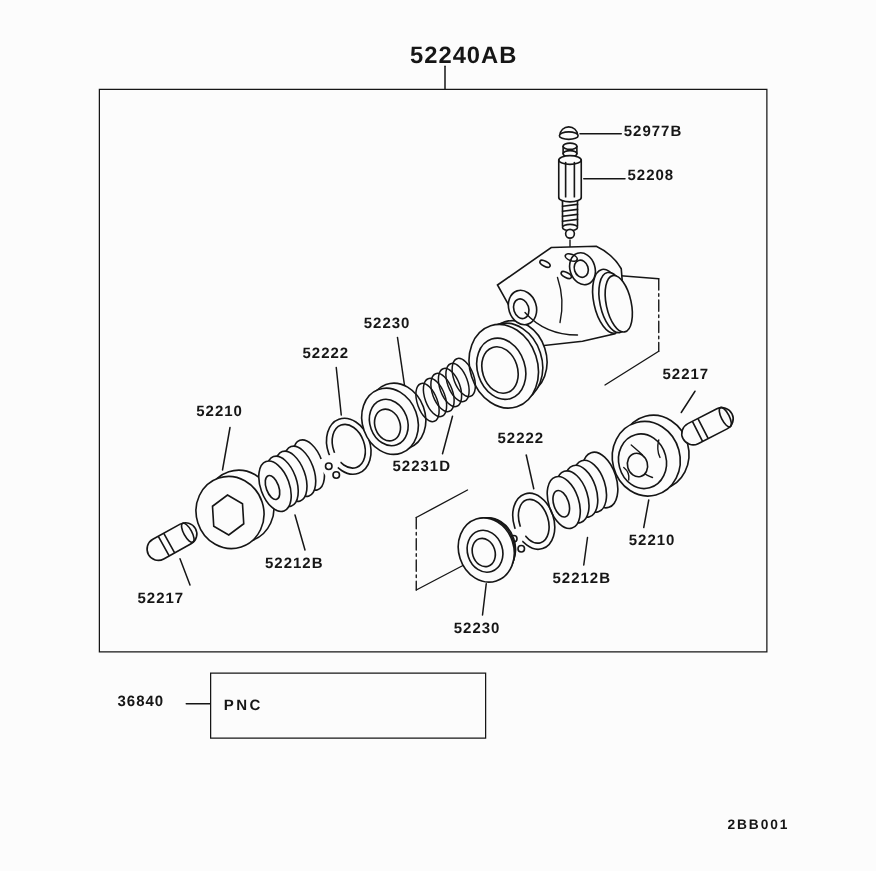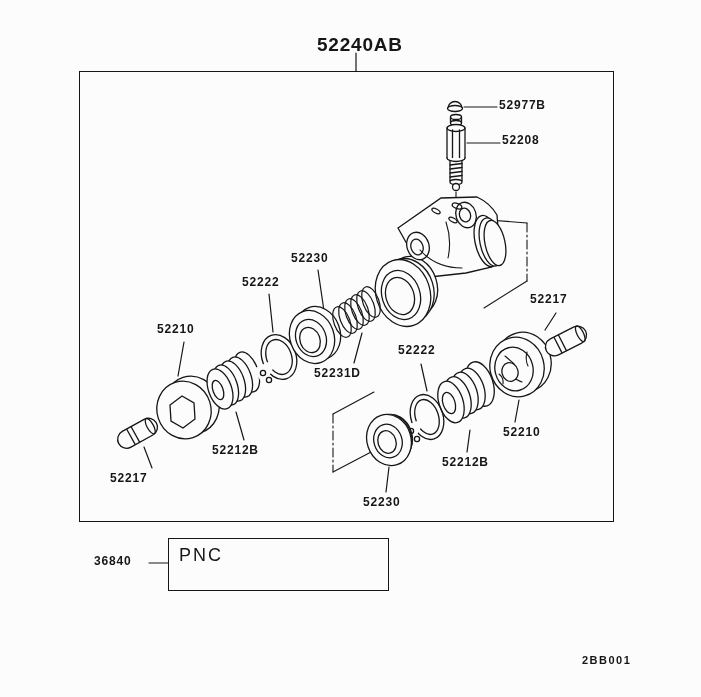--- a/index.html
+++ b/index.html
@@ -24,22 +24,22 @@
     position:absolute;left:79px;top:71px;width:535px;height:451px;
     border:1.7px solid #161616;
     box-sizing:border-box;
   }
   .pnc-box{
     position:absolute;left:168px;top:538px;width:221px;height:53px;
     border:1.6px solid #161616;
     box-sizing:border-box;
   }
   .pnc-caption{
-    position:absolute;left:10px;top:6px;
-    font-weight:400;font-size:18px;letter-spacing:2px;
+    position:absolute;left:10px;top:18px;
+    font-weight:700;font-size:12px;letter-spacing:2px;
   }
   .pnc-parts{
     position:absolute;left:9px;top:25px;
     font-weight:700;font-size:17px;letter-spacing:0.5px;white-space:pre;
   }
   .footer-code{
     position:absolute;left:582px;top:654px;
     font-weight:700;font-size:11px;letter-spacing:1.5px;
   }
 </style>
@@ -222,21 +222,21 @@
       <ellipse cx="393" cy="437" rx="19" ry="23" transform="rotate(-18 393 437)" fill="#fcfcfc"></ellipse>
       <ellipse cx="391" cy="438.5" rx="20.5" ry="24.5" transform="rotate(-18 391 438.5)" fill="#fcfcfc"></ellipse>
       <ellipse cx="389" cy="440" rx="22" ry="26" transform="rotate(-18 389 440)" fill="#fcfcfc"></ellipse>
       <ellipse cx="388" cy="441" rx="14" ry="17" transform="rotate(-18 388 441)" fill="#fcfcfc"></ellipse>
       <ellipse cx="387" cy="442" rx="9" ry="11.5" transform="rotate(-18 387 442)" fill="#fcfcfc"></ellipse>
     </g>
   </svg>
 
   <div class="main-box"></div>
 
-  <div class="lbl" style="left:317px;top:35px;font-size:19px;">52240AB</div>
+  <div class="lbl" style="left:328px;top:35px;font-size:19px;">52240AB</div>
   <div class="lbl" style="left:499px;top:99px;">52977B</div>
   <div class="lbl" style="left:502px;top:134px;text-align:right;">52208</div>
   <div class="lbl" style="left:291px;top:252px;">52230</div>
   <div class="lbl" style="left:242px;top:276px;">52222</div>
   <div class="lbl" style="left:157px;top:323px;">52210</div>
   <div class="lbl" style="left:314px;top:367px;">52231D</div>
   <div class="lbl" style="left:398px;top:344px;">52222</div>
   <div class="lbl" style="left:530px;top:293px;">52217</div>
   <div class="lbl" style="left:503px;top:426px;">52210</div>
   <div class="lbl" style="left:442px;top:456px;">52212B</div>

